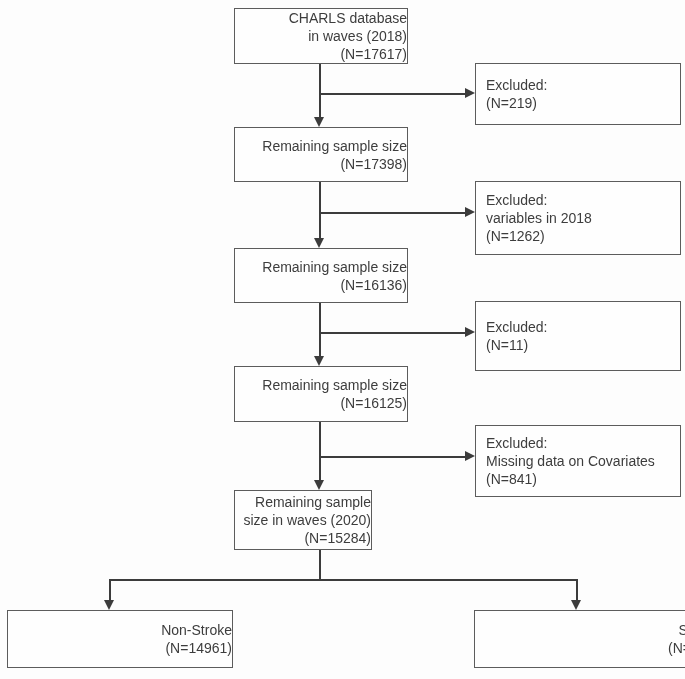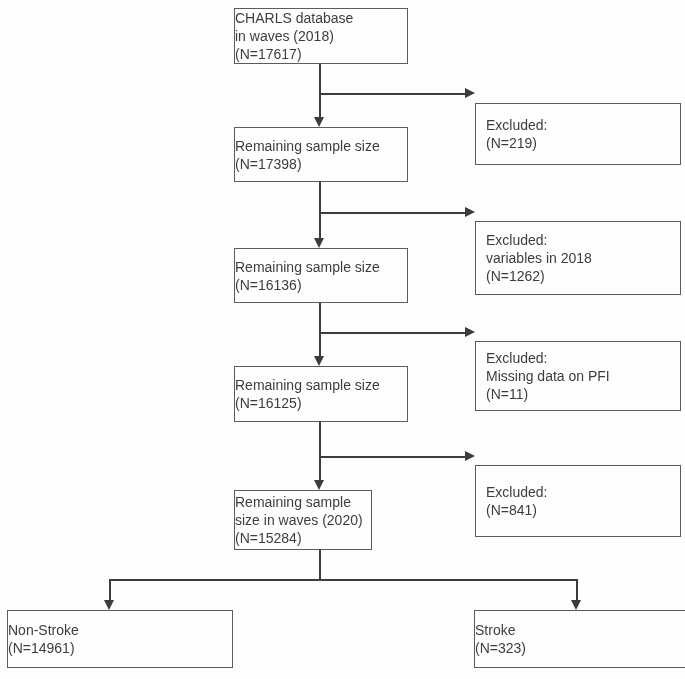--- a/index.html
+++ b/index.html
@@ -15,22 +15,22 @@
   }
   .box{
     position:absolute;
     box-sizing:border-box;
     border:1.5px solid #5c5c5c;
     background:#fefefe;
     display:flex;
     flex-direction:column;
     justify-content:center;
   }
-  .box.center{align-items:flex-start;text-align:center;}
-  .box.left{align-items:flex-start;text-align:left;padding-left:10px;margin-top:40px;}
+  .box.center{align-items:flex-end;text-align:center;}
+  .box.left{align-items:flex-start;text-align:left;padding-left:10px;}
   .vline{position:absolute;width:2px;background:#3c3c3c;}
   .hline{position:absolute;height:2px;background:#3c3c3c;}
   .arr-d{position:absolute;width:0;height:0;
     border-left:5.5px solid transparent;border-right:5.5px solid transparent;
     border-top:10px solid #3c3c3c;}
   .arr-r{position:absolute;width:0;height:0;
     border-top:5.5px solid transparent;border-bottom:5.5px solid transparent;
     border-left:10px solid #3c3c3c;}
 </style>
 </head>
@@ -81,26 +81,26 @@
   </div>
 
   <div class="box left" style="left:475px;top:181px;width:206px;height:74px">
     <span>Excluded:</span>
     <span>variables in 2018</span>
     <span>(N=1262)</span>
   </div>
 
   <div class="box left" style="left:475px;top:301px;width:206px;height:70px">
     <span>Excluded:</span>
-    <span>Missing data on PFI</span>
     <span>(N=11)</span>
   </div>
 
   <div class="box left" style="left:475px;top:425px;width:206px;height:72px">
     <span>Excluded:</span>
+    <span>Missing data on Covariates</span>
     <span>(N=841)</span>
   </div>
 
   <div class="vline" style="left:319px;top:64px;height:55px"></div>
   <div class="arr-d" style="left:314px;top:117px"></div>
 
   <div class="vline" style="left:319px;top:182px;height:58px"></div>
   <div class="arr-d" style="left:314px;top:238px"></div>
 
   <div class="vline" style="left:319px;top:303px;height:55px"></div>

